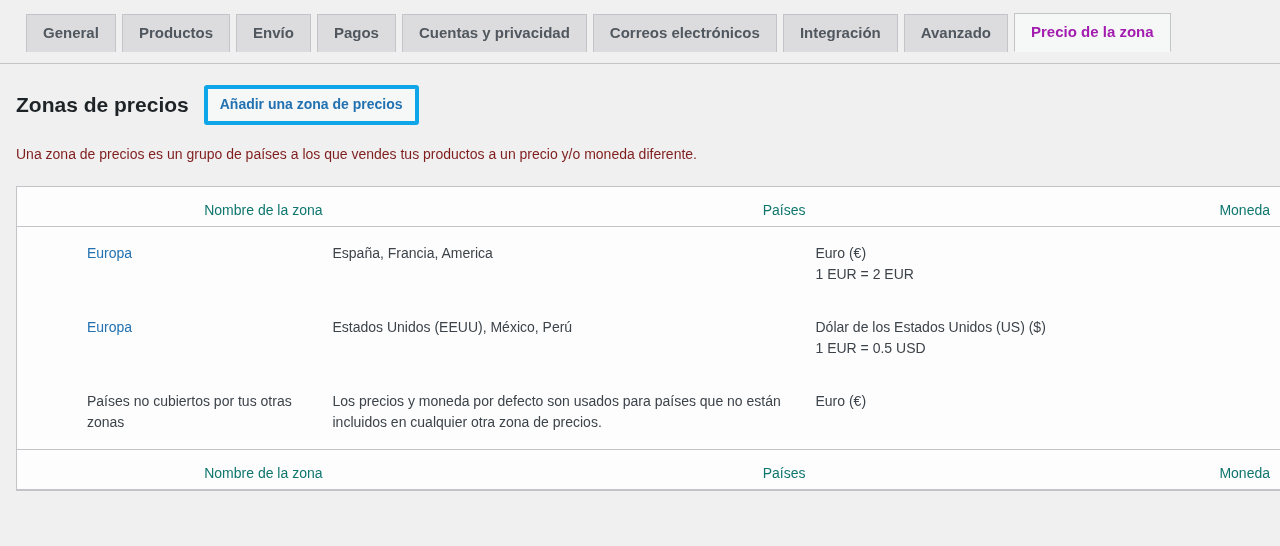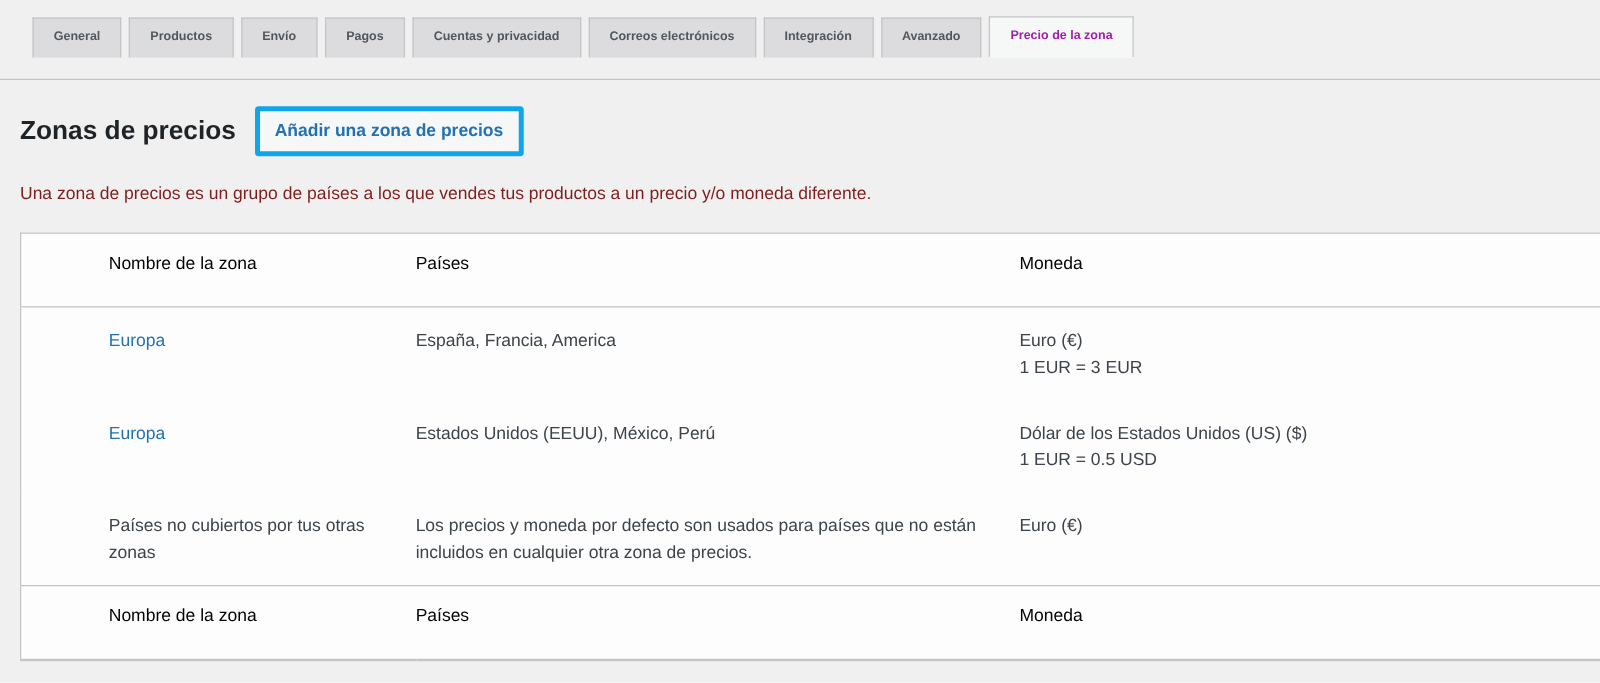--- a/index.html
+++ b/index.html
@@ -26,21 +26,21 @@
     height: 64px;
     white-space: nowrap;
     background: #f0f0f1;
   }
   .nav-tab {
     display: inline-block;
     position: relative;
     top: 1px;
     margin: 0 6px -1px 0;
     padding: 9px 16px 10px;
-    font-size: 10px;
+    font-size: 15px;
     line-height: 1.2;
     font-weight: 600;
     color: #50575e;
     background: #dcdcde;
     border: 1px solid #c3c4c7;
     border-bottom: none;
     text-decoration: none;
     vertical-align: bottom;
   }
   .nav-tab-active {
@@ -127,22 +127,23 @@
     text-align: left;
     vertical-align: top;
     padding: 16px 10px 16px 0;
     line-height: 1.5;
     font-weight: 400;
     color: #3c434a;
   }
   .wc-shipping-zones thead th,
   .wc-shipping-zones tfoot th {
     padding-top: 13px;
-    padding-bottom: 24px;
-    color: #000000;
+    padding-bottom: 5px;
+    color: #0f766e;
+    text-align: right;
   }
   .wc-shipping-zones thead tr {
     border-bottom: 1px solid #c3c4c7;
   }
   .wc-shipping-zones tfoot tr {
     border-top: 1px solid #c3c4c7;
   }
   .col-name  { width: 316px; padding-left: 70px !important; }
   .col-countries { width: 483px; }
   .col-currency { width: 465px; }
@@ -177,21 +178,21 @@
       <tr>
         <th class="col-name">Nombre de la zona</th>
         <th class="col-countries">Países</th>
         <th class="col-currency">Moneda</th>
       </tr>
     </thead>
     <tbody id="zones-body">
         <tr>
           <td class="col-name"><a class="zone-link" href="#">Europa</a></td>
           <td class="col-countries">España, Francia, America</td>
-          <td class="col-currency"><span>Euro (€)</span><span class="currency-rate">1 EUR = 3 EUR</span></td>
+          <td class="col-currency"><span>Euro (€)</span><span class="currency-rate">1 EUR = 2 EUR</span></td>
         </tr>
         <tr>
           <td class="col-name"><a class="zone-link" href="#">Europa</a></td>
           <td class="col-countries">Estados Unidos (EEUU), México, Perú</td>
           <td class="col-currency"><span>Dólar de los Estados Unidos (US) ($)</span><span class="currency-rate">1 EUR = 0.5 USD</span></td>
         </tr>
         <tr>
           <td class="col-name"><span>Países no cubiertos por tus otras zonas</span></td>
           <td class="col-countries">Los precios y moneda por defecto son usados para países que no están incluidos en cualquier otra zona de precios.</td>
           <td class="col-currency"><span>Euro (€)</span></td>

